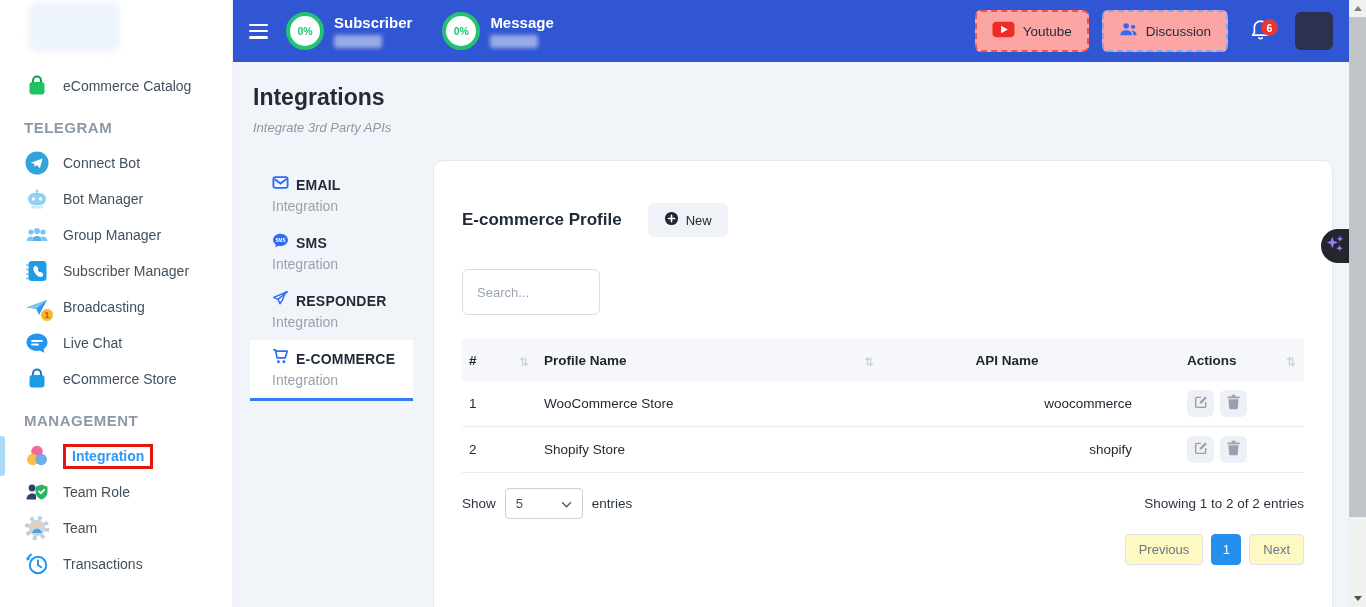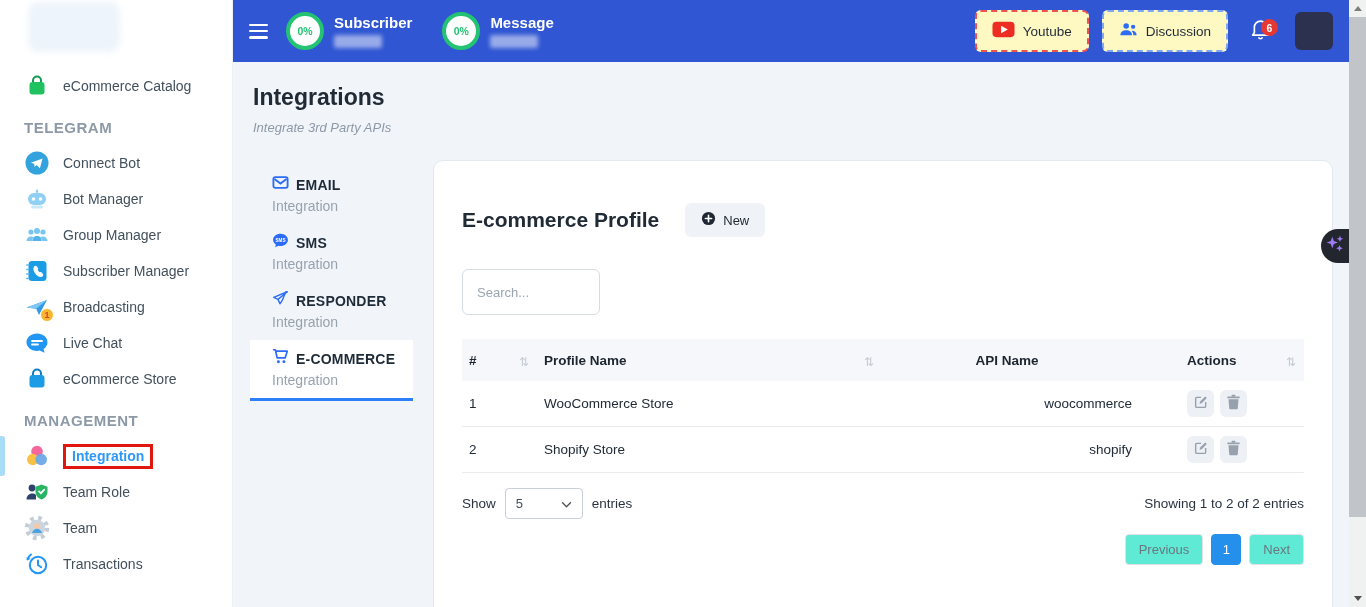--- a/index.html
+++ b/index.html
@@ -33,21 +33,21 @@
                margin-right:18px; cursor:pointer; }
   .hamburger span { display:block; height:2.5px; background:#fff; border-radius:2px; }
   .stat-group { display:flex; align-items:center; gap:10px; margin-right:30px; }
   .ring { width:38px; height:38px; border-radius:50%; border:4px solid #24c373; background:#fff;
           display:flex; align-items:center; justify-content:center; color:#24c373;
           font-size:10.5px; font-weight:bold; }
   .stat-label { color:#fff; font-weight:bold; font-size:15px; }
   .blur-bar { width:48px; height:13px; margin-top:4px; background:rgba(255,255,255,.5);
               border-radius:2px; filter:blur(2px); }
   .tb-spacer { flex:1; }
-  .tb-btn { display:flex; align-items:center; gap:8px; background:#fef9c3; border-radius:6px;
+  .tb-btn { display:flex; align-items:center; gap:8px; background:#fca5a5; border-radius:6px;
             padding:9px 15px; font-size:13.5px; color:#1f2a37; cursor:pointer; }
   .tb-btn.yt { border:2px dashed #ef5350; margin-right:13px; }
   .tb-btn.disc { border:2px dashed #7fa8f4; }
   .bell-wrap { position:relative; margin:0 24px 0 22px; cursor:pointer; }
   .bell-badge { position:absolute; left:11px; top:2px; width:17px; height:17px; border-radius:50%;
                 background:#e53835; color:#fff; font-size:10.5px; font-weight:bold; display:flex;
                 align-items:center; justify-content:center; }
   .avatar { width:38px; height:38px; border-radius:6px; background:#2c3150; filter:blur(.6px); cursor:pointer; }
 
   
@@ -59,21 +59,21 @@
   .tabs { position:absolute; left:17px; top:104px; width:163px; }
   .tab { padding:8px 0 10px 22px; cursor:pointer; }
   .tab-title-row { display:flex; align-items:center; gap:7px; }
   .tab-title { font-size:14px; font-weight:bold; color:#1f2a37; letter-spacing:.2px; }
   .tab-sub { font-size:14px; color:#98a2ad; margin-top:3px; }
   .tab.active { background:#fff; border-bottom:3px solid #2d7ff7; }
 
   .card { position:absolute; left:200px; top:98px; width:900px; height:480px; background:#fff;
           border:1px solid #e3e9ef; border-radius:10px; padding:0 28px; }
   .card-title-row { display:flex; align-items:center; gap:26px; margin-top:42px; }
-  .card-title { font-size:21px; font-weight:bold; color:#212b36; }
+  .card-title { font-size:17px; font-weight:bold; color:#212b36; }
   .new-btn { display:flex; align-items:center; gap:7px; background:#eff2f6; border-radius:6px;
              padding:8px 16px; font-size:13px; color:#212b36; cursor:pointer; }
   .search-input { margin-top:32px; width:138px; height:46px; border:1px solid #d6dce3; border-radius:6px;
                   padding:4px 14px; font-size:13px; color:#42505c; outline:none;
                   font-family:"Liberation Sans","DejaVu Sans",sans-serif; }
   .search-input::placeholder { color:#9aa5b1; }
 
   .t-head, .t-row { display:grid; grid-template-columns:75px 345px 250px 1fr; align-items:center; }
   .t-head { margin-top:24px; background:#f5f7fa; height:42px; font-weight:bold; font-size:13.5px; color:#1c2530; }
   .t-row { height:46px; border-bottom:1px solid #e9edf1; font-size:13.5px; color:#212b36; }
@@ -88,21 +88,21 @@
              align-items:center; justify-content:center; cursor:pointer; }
 
   .t-footer { display:flex; justify-content:space-between; align-items:center; margin-top:15px;
               font-size:13.5px; color:#2a3440; }
   .show-group { display:flex; align-items:center; gap:9px; }
   .pg-select { width:78px; height:31px; border:1px solid #c8d0d8; border-radius:4px; background:#fff;
                display:flex; align-items:center; justify-content:space-between; padding:0 10px;
                font-size:13px; color:#42505c; cursor:pointer; }
   .pagination { display:flex; justify-content:flex-end; gap:8px; margin-top:15px; }
   .pg-btn { height:31px; padding:0 13px; display:flex; align-items:center; justify-content:center;
-            background:#5eead4; border:1px solid #dee2e6; border-radius:4px; color:#6c7680;
+            background:#fef9c3; border:1px solid #dee2e6; border-radius:4px; color:#6c7680;
             font-size:13px; cursor:pointer; }
   .pg-current { width:30px; padding:0; background:#2490eb; border-color:#2490eb; color:#fff; }
 
   
   .ai-btn { position:absolute; right:17px; top:229px; width:28px; height:34px; background:#23262e;
             border-radius:17px 0 0 17px; display:flex; align-items:center; justify-content:center;
             z-index:6; cursor:pointer; }
   .scrollbar { position:absolute; right:0; top:0; width:17px; height:607px; background:#f0f1f1; z-index:7; }
   .sb-up, .sb-down { position:absolute; left:0; width:17px; height:17px; display:flex;
                      align-items:center; justify-content:center; cursor:pointer; }

